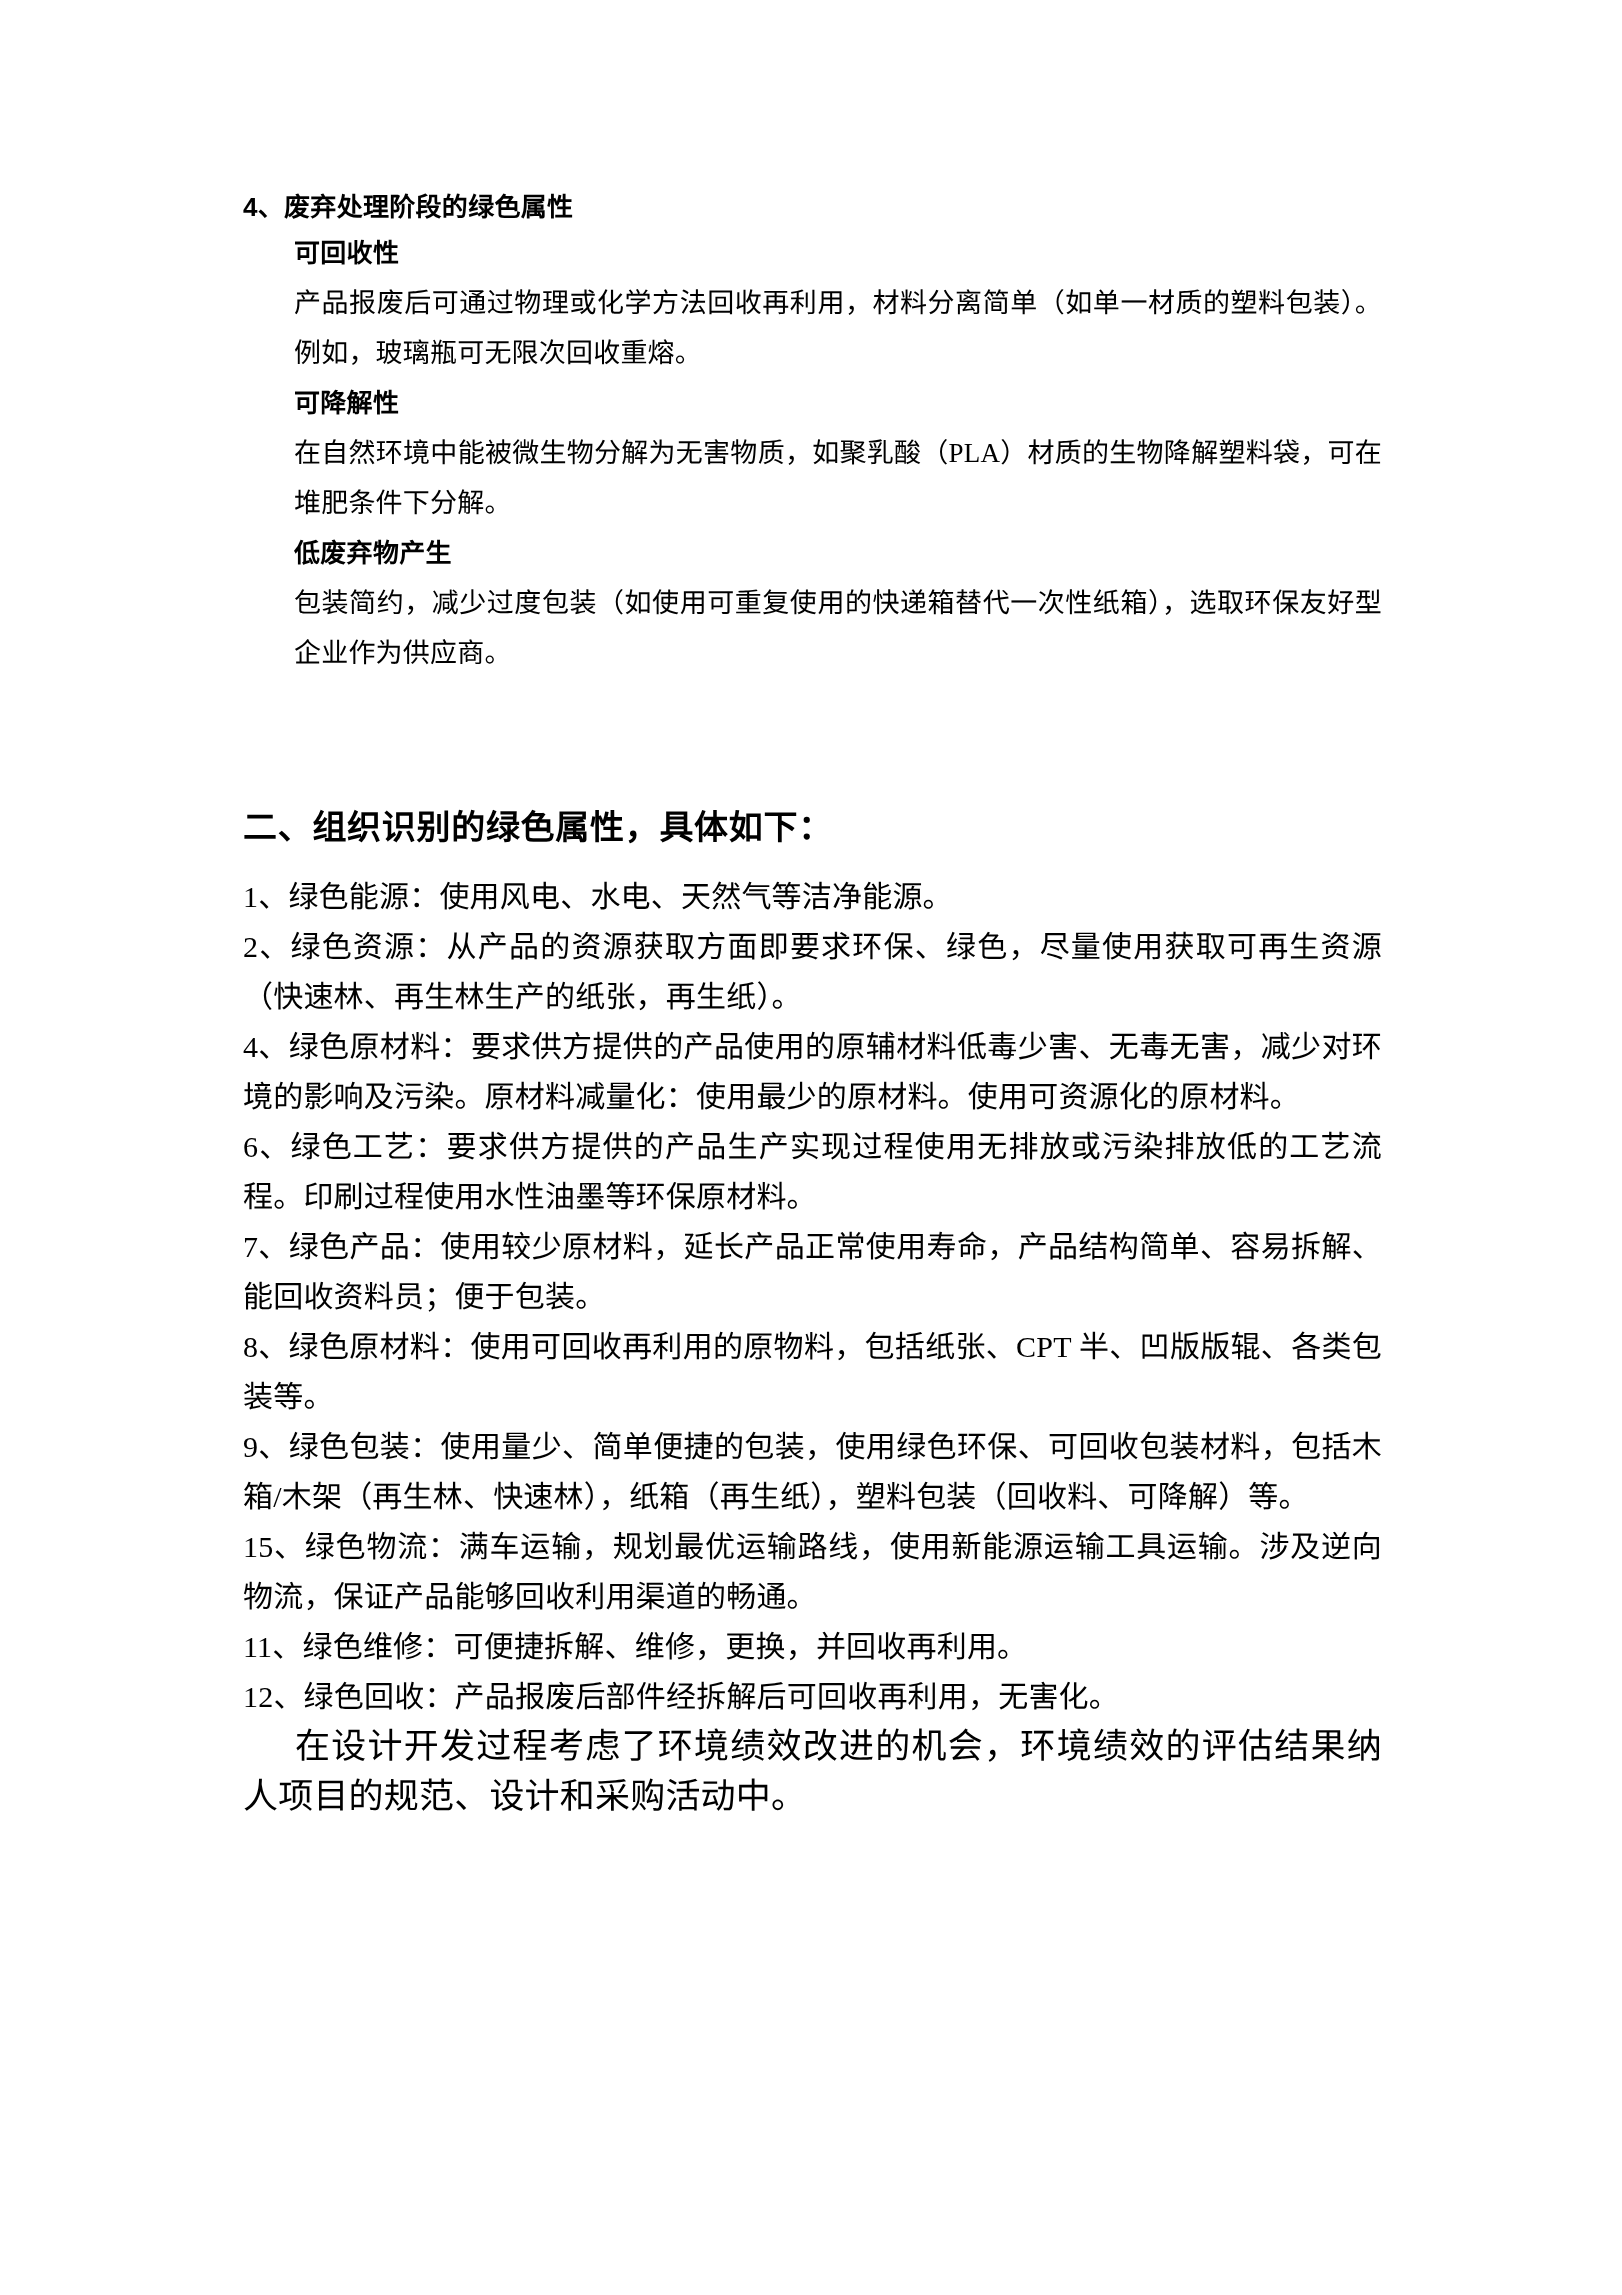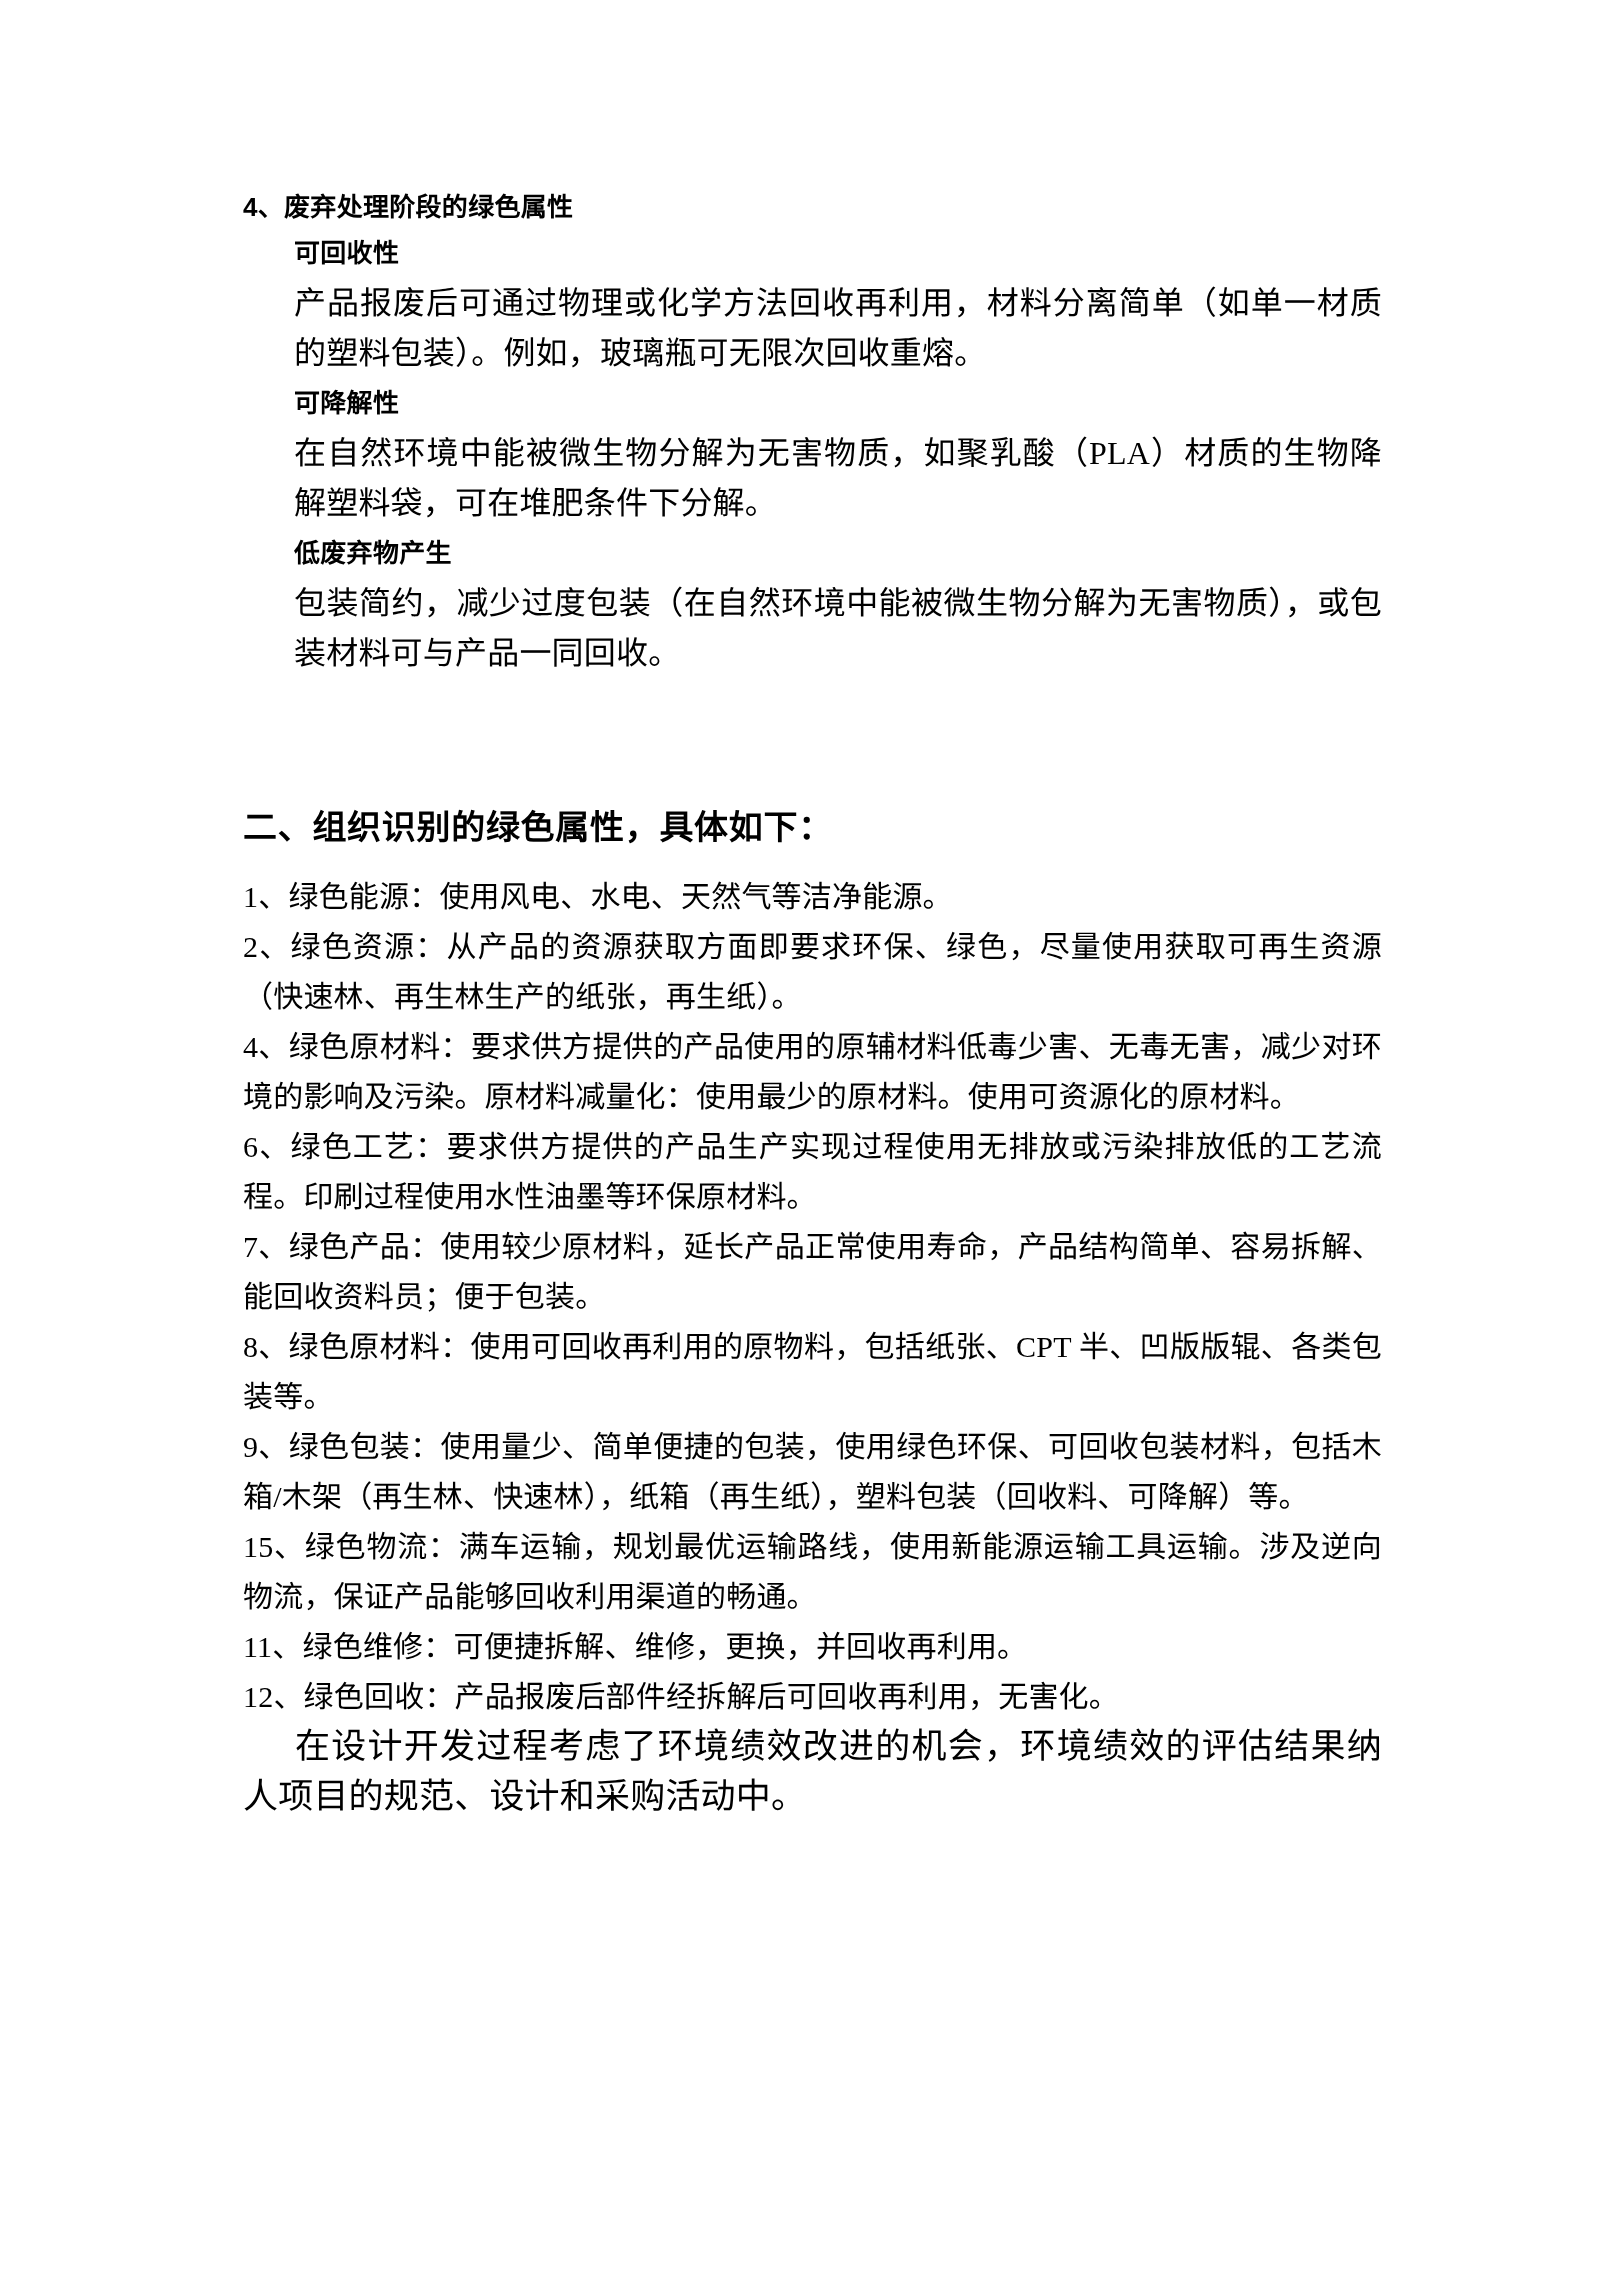--- a/index.html
+++ b/index.html
@@ -67,21 +67,21 @@
     font-family: "Liberation Sans", "DejaVu Sans", sans-serif;
     font-weight: bold;
     font-size: 26px;
     line-height: 50px;
     letter-spacing: 0.3px;
   }
 
   
   .body-text {
     font-family: "Liberation Serif", "DejaVu Serif", serif;
-    font-size: 32px;
+    font-size: 27px;
     line-height: 50px;
     letter-spacing: 0.2px;
   }
 
   
   .sec-heading {
     font-family: "Liberation Sans", "DejaVu Sans", sans-serif;
     font-weight: bold;
     font-size: 34px;
     line-height: 51px;
@@ -125,21 +125,21 @@
 
     <div class="indent-block">
 
       <h3 class="sub-heading">可回收性</h3>
       <p class="body-text">产品报废后可通过物理或化学方法回收再利用，材料分离简单（如单一材质的塑料包装）。例如，玻璃瓶可无限次回收重熔。</p>
 
       <h3 class="sub-heading">可降解性</h3>
       <p class="body-text">在自然环境中能被微生物分解为无害物质，如聚乳酸（PLA）材质的生物降解塑料袋，可在堆肥条件下分解。</p>
 
       <h3 class="sub-heading">低废弃物产生</h3>
-      <p class="body-text">包装简约，减少过度包装（在自然环境中能被微生物分解为无害物质），或包装材料可与产品一同回收。</p>
+      <p class="body-text">包装简约，减少过度包装（如使用可重复使用的快递箱替代一次性纸箱），选取环保友好型企业作为供应商。</p>
 
     </div>
 
     <div class="spacer-block"></div>
 
     <h1 class="sec-heading">二、组织识别的绿色属性，具体如下：</h1>
 
     <ol class="num-list">
       <li class="num-item">1、绿色能源：使用风电、水电、天然气等洁净能源。</li>
       <li class="num-item">2、绿色资源：从产品的资源获取方面即要求环保、绿色，尽量使用获取可再生资源（快速林、再生林生产的纸张，再生纸）。</li>

